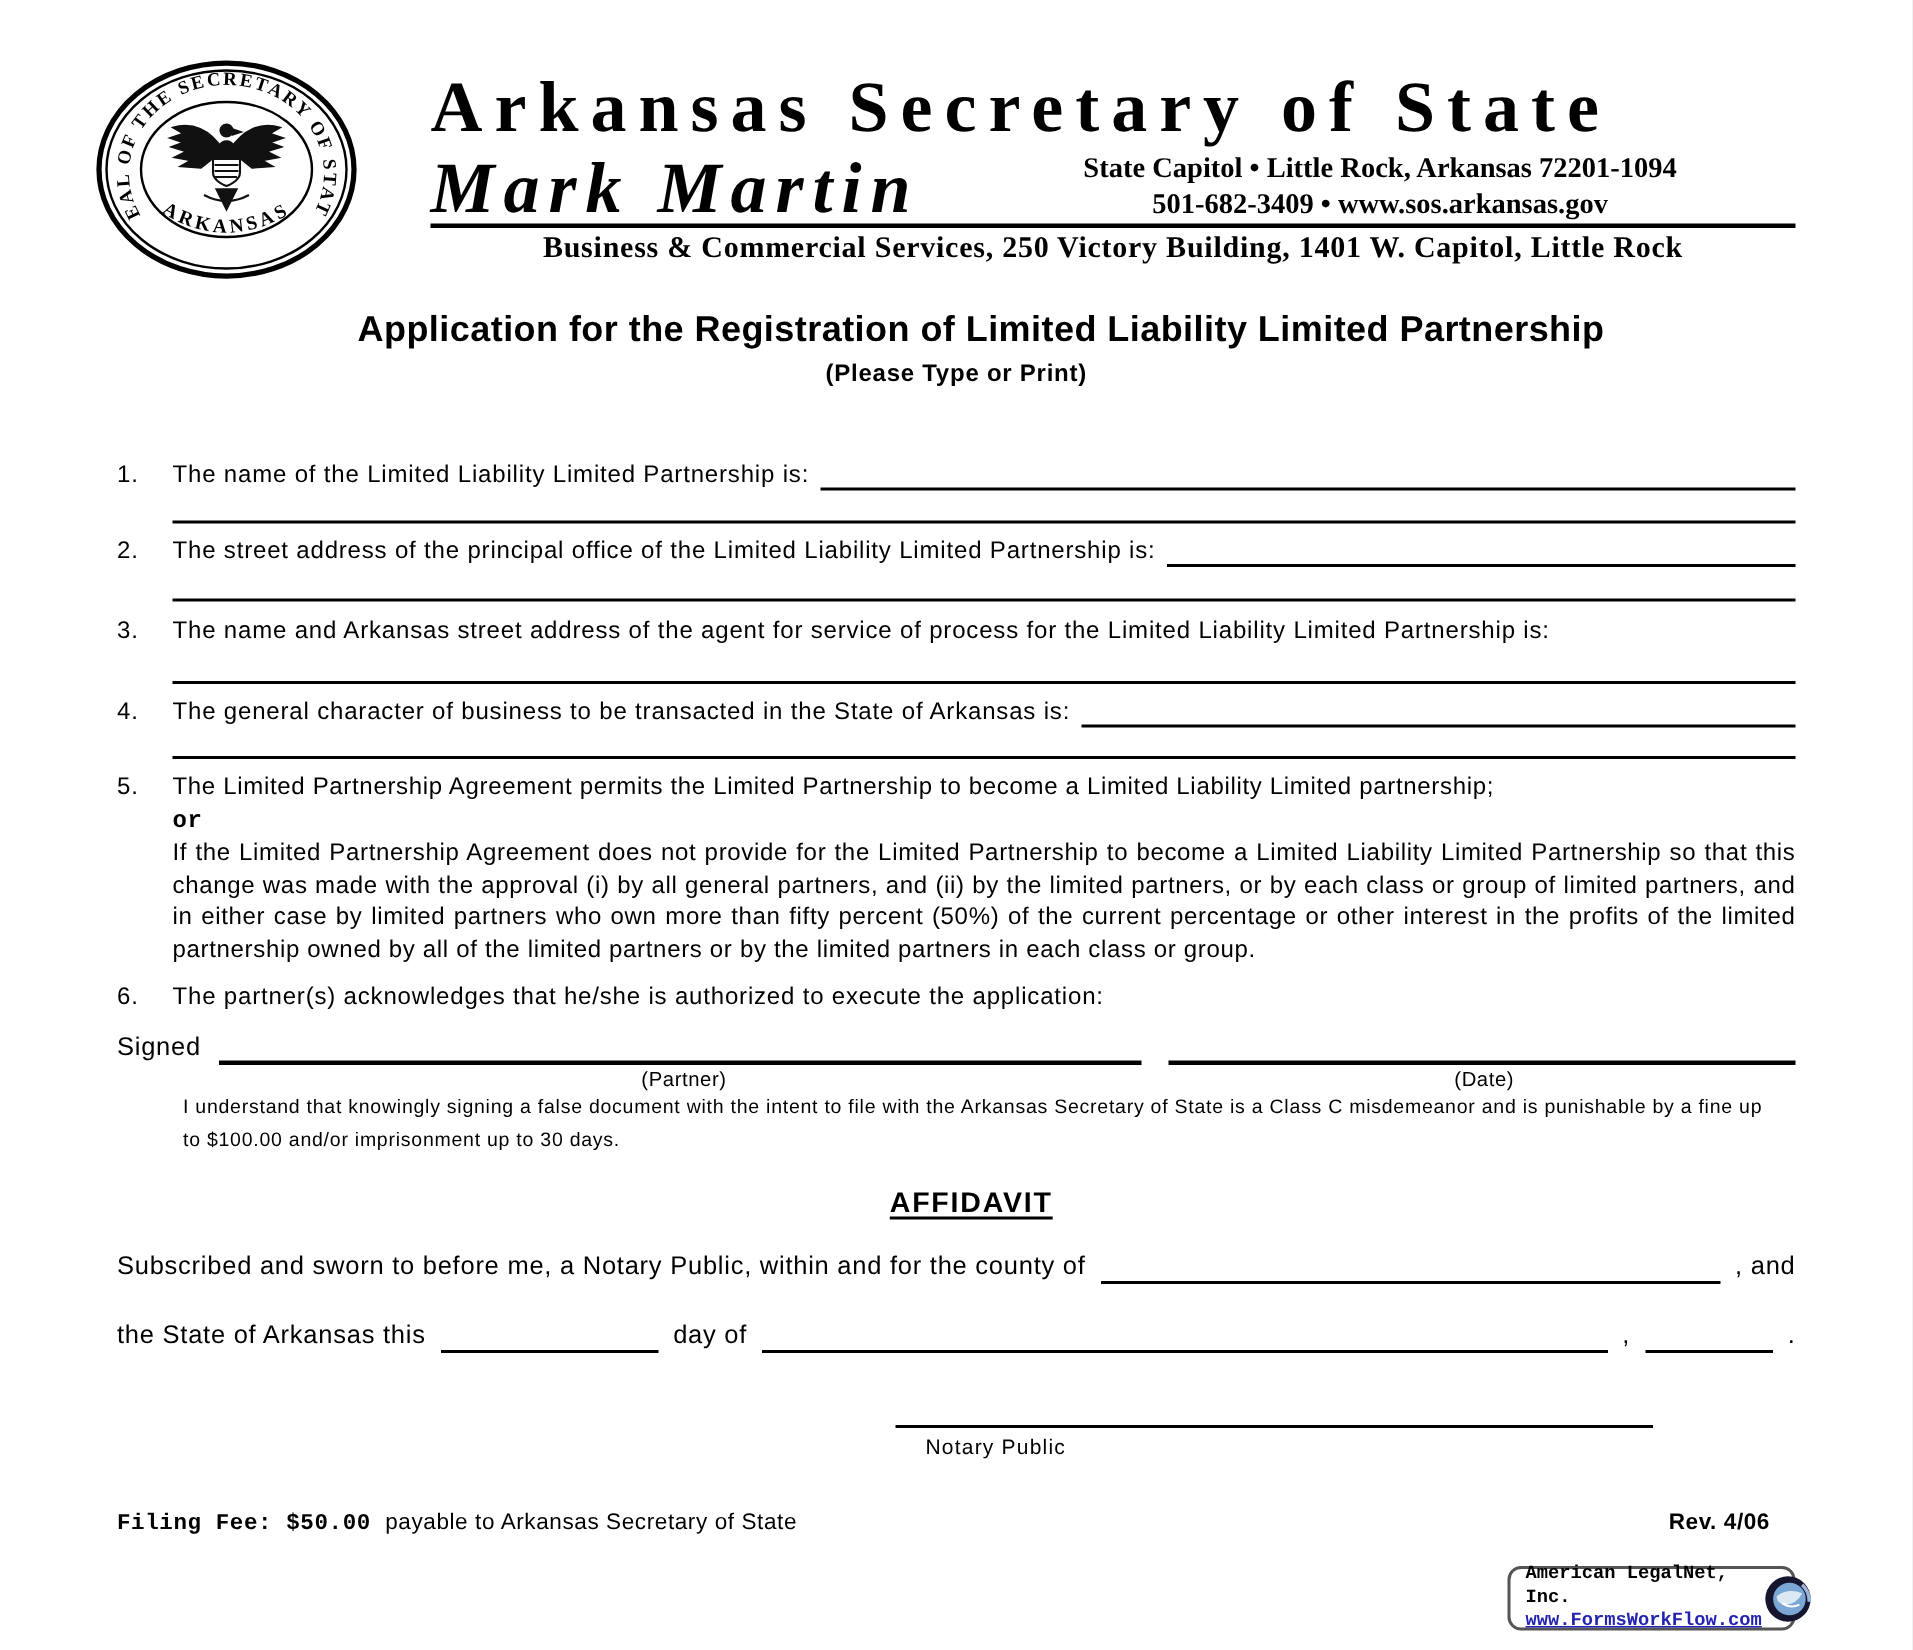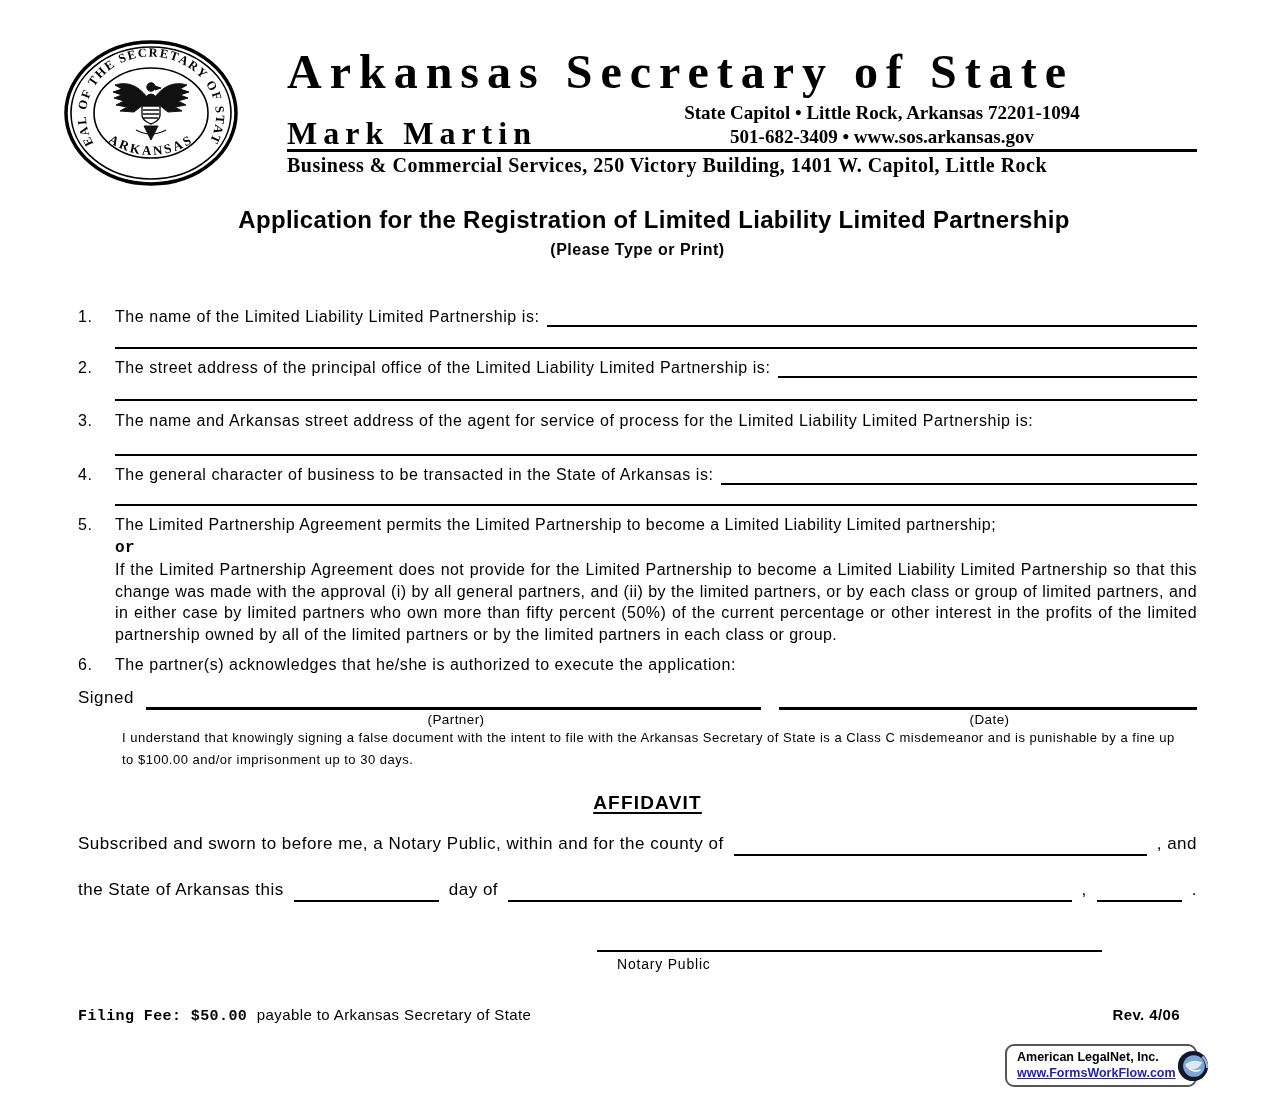--- a/index.html
+++ b/index.html
@@ -6,23 +6,23 @@
   html,body { background:#e8e8e8; }
   .page {
     position:relative; width:1275px; height:1100px; background:#fff; color:#000;
     font-family:"Liberation Sans", sans-serif; margin:0 auto; overflow:hidden;
   }
   
   .seal { position:absolute; left:62px; top:38px; width:178px; height:150px; }
   .hdr { position:absolute; left:287px; top:48px; right:78px; font-family:"Liberation Serif", serif; font-weight:bold; }
   .hdr-title { font-size:48px; letter-spacing:8px; line-height:1.02; white-space:nowrap; }
   .hdr-row { display:flex; align-items:flex-end; border-bottom:3px solid #000; padding-bottom:1px; margin-top:4px; }
-  .hdr-name { font-size:32px; letter-spacing:6px; line-height:0.95; white-space:nowrap; }
+  .hdr-name { font-size:48px; letter-spacing:6px; line-height:0.95; white-space:nowrap;font-style:italic; }
   .hdr-addr { flex:1; text-align:center; font-size:19px; line-height:1.25; padding-left:30px; }
-  .hdr-division { text-align:left; font-size:20px; letter-spacing:0.5px; margin-top:2px; }
+  .hdr-division { text-align:center; font-size:20px; letter-spacing:0.5px; margin-top:2px; }
   
   .ftitle { position:absolute; left:0; right:0; top:206px; text-align:center; }
   .ftitle-main { font-size:24px; font-weight:bold; letter-spacing:0.3px;padding-left:33px; }
   .ftitle-sub { font-size:16px; font-weight:bold; margin-top:7px; letter-spacing:0.5px; }
   
   .item { position:absolute; left:78px; right:78px; display:flex; align-items:baseline;
           font-size:16px; letter-spacing:0.55px; }
   .num { width:37px; flex:none; }
   .flexbody { flex:1; display:flex; align-items:baseline; white-space:nowrap; }
   .blank { height:19px; border-bottom:2px solid #000; align-self:flex-end; }
@@ -52,21 +52,21 @@
   .ml { margin-left:10px; } .mr { margin-right:10px; }
   .notary-line { position:absolute; left:597px; width:505px; top:950px; border-top:2px solid #000; }
   .notary-cap { position:absolute; left:617px; top:956px; font-size:14px; letter-spacing:0.8px; }
   
   .foot-left { position:absolute; left:78px; top:1006px; font-size:15px; letter-spacing:0.4px; }
   .foot-right { position:absolute; right:95px; top:1006px; font-size:15px; font-weight:bold; letter-spacing:0.4px; }
   .ff-rest { margin-left:5px; }
   .badge { position:absolute; right:78px; top:1044px; width:192px; height:43px;
            border:2px solid #555; border-radius:9px; display:flex; align-items:center;
            padding:3px 6px 3px 10px; background:#fff; }
-  .badge-text { flex:1; font-family:Liberation Sans, sans-serif; line-height:1.25; }
+  .badge-text { flex:1; font-family:Liberation Mono, monospace; line-height:1.25; }
   .badge-co { font-size:12.5px; font-weight:bold; }
   .badge-link { font-size:12.5px; font-weight:bold; color:#2323b0; text-decoration:underline; cursor:pointer; }
   .globe { width:34px; height:34px; flex:none; }
 </style>
 </head>
 <body>
 
 <div class="page">
 
   <svg class="seal" viewBox="0 0 178 150">

